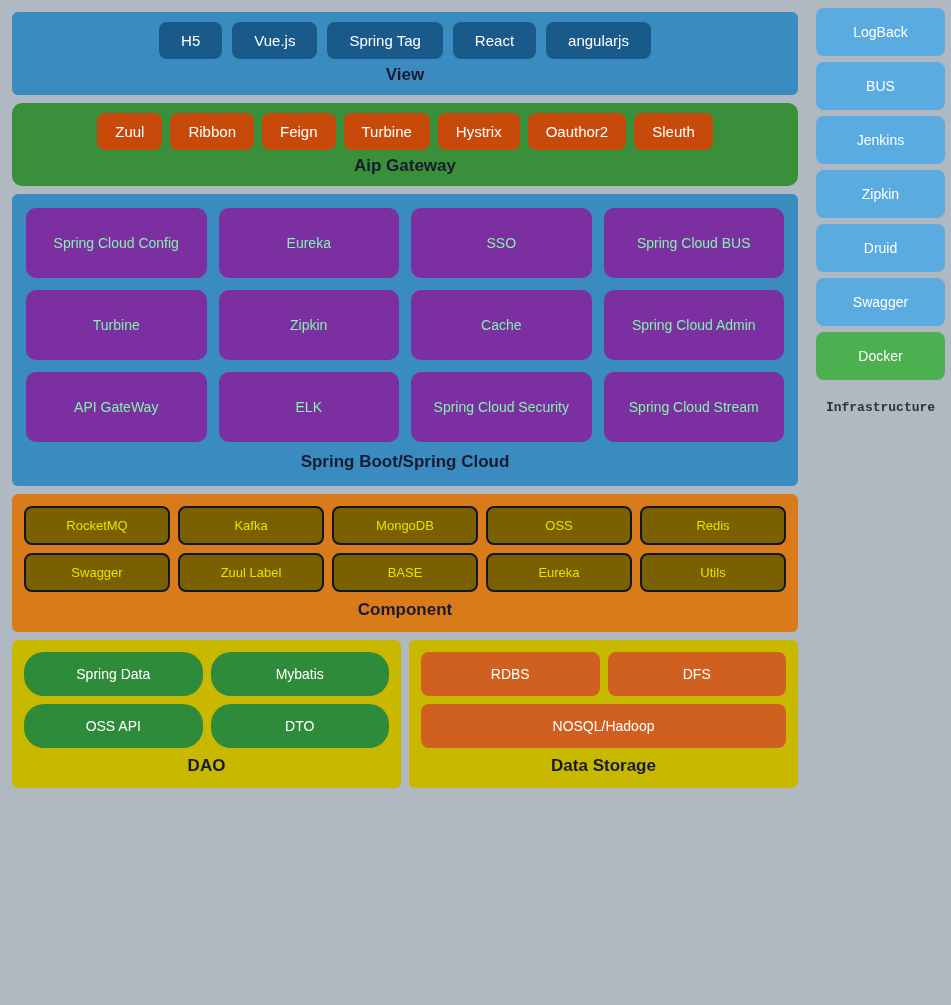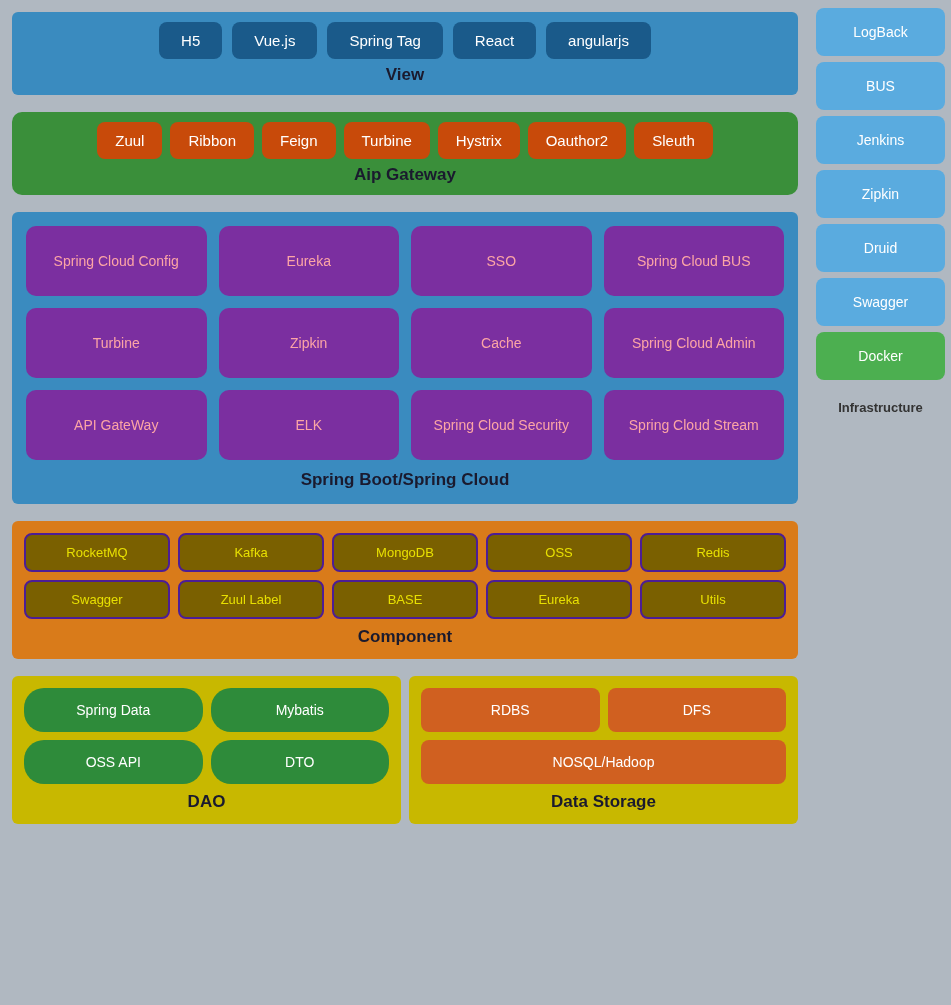--- a/index.html
+++ b/index.html
@@ -10,21 +10,21 @@
       min-height: 1005px;
       display: flex;
       flex-direction: row;
     }
 
     .main-content {
       width: 810px;
       padding: 12px;
       display: flex;
       flex-direction: column;
-      gap: 17px;
+      gap: 8px;
     }
 
     .sidebar {
       width: 141px;
       background: #b0b8c1;
       padding: 8px 6px;
       display: flex;
       flex-direction: column;
       gap: 6px;
     }
@@ -90,21 +90,21 @@
       padding: 14px;
     }
     .springboot-grid {
       display: grid;
       grid-template-columns: repeat(4, 1fr);
       gap: 12px;
       margin-bottom: 10px;
     }
     .sb-item {
       background: #7b2fa0;
-      color: #fca5a5;
+      color: #86efac;
       border-radius: 10px;
       padding: 18px 10px;
       font-size: 14px;
       font-weight: 500;
       text-align: center;
       display: flex;
       align-items: center;
       justify-content: center;
       min-height: 70px;
     }
@@ -122,21 +122,21 @@
       margin-bottom: 8px;
     }
     .comp-item {
       background: #7a6000;
       color: #e8e000;
       border-radius: 8px;
       padding: 10px 6px;
       font-size: 13px;
       font-weight: 500;
       text-align: center;
-      border: 2px solid #4c1d95;
+      border: 2px solid #0f172a;
     }
 
     
     .bottom-section {
       display: flex;
       flex-direction: row;
       gap: 8px;
     }
 
     .dao-section {
@@ -314,14 +314,14 @@
 <div class="sidebar">
   <div id="sidebar-buttons">
       <div class="sidebar-btn" style="margin-bottom: 6px;">LogBack</div>
       <div class="sidebar-btn" style="margin-bottom: 6px;">BUS</div>
       <div class="sidebar-btn" style="margin-bottom: 6px;">Jenkins</div>
       <div class="sidebar-btn" style="margin-bottom: 6px;">Zipkin</div>
       <div class="sidebar-btn" style="margin-bottom: 6px;">Druid</div>
       <div class="sidebar-btn" style="margin-bottom: 6px;">Swagger</div>
       <div class="sidebar-btn green" style="margin-bottom: 6px;">Docker</div>
     </div>
-  <div class="sidebar-label" style="margin-top:8px;">Infrastructure</div>
+  <div class="sidebar-label" style="margin-top:8px;font-family:Liberation Mono, monospace;">Infrastructure</div>
 </div>
 
 </body></html>

